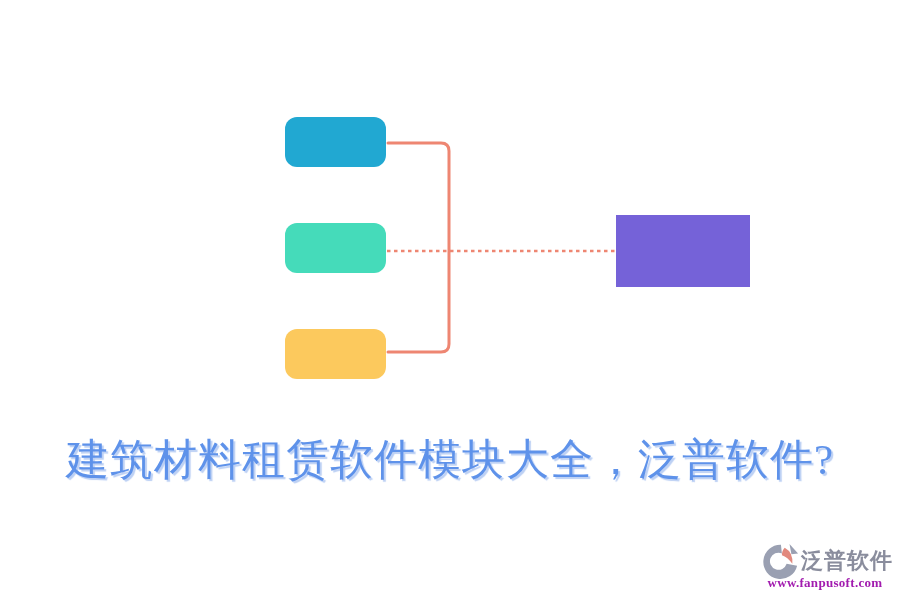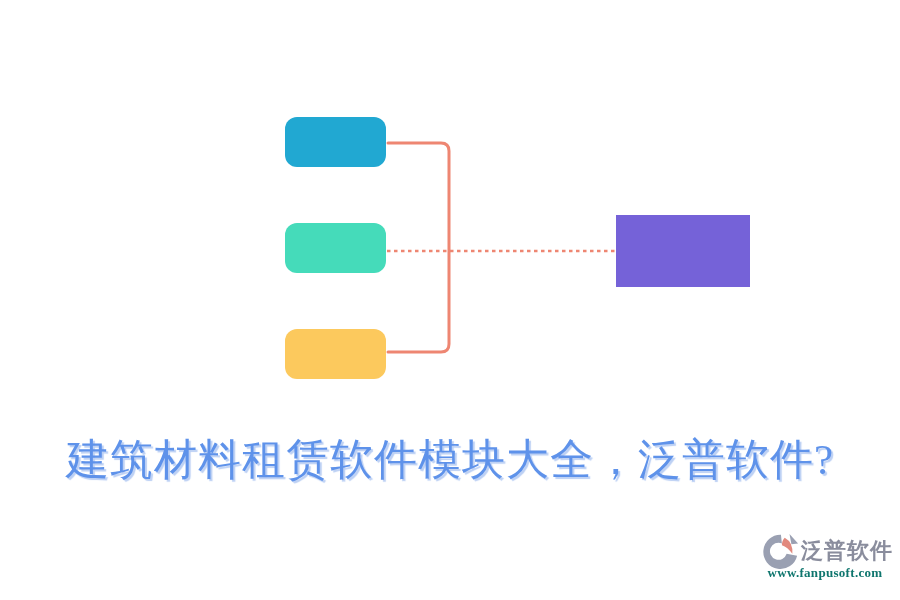--- a/index.html
+++ b/index.html
@@ -56,21 +56,21 @@
     font-family: "Liberation Serif", "DejaVu Serif", serif;
     font-size: 43px;
     font-weight: 400;
     letter-spacing: 1px;
     white-space: nowrap;
     text-shadow: 2px 2px 1px #bcd0f4;
   }
   .brand-logo {
     position: absolute;
     right: 11px;
-    bottom: 19px;
+    bottom: 9px;
     width: 128px;
     margin-left: 48px;
   }
   .brand-row {
     display: flex;
     align-items: center;
     gap: 2px;
   }
   .brand-icon { flex: 0 0 auto; }
   .brand-name {
@@ -110,16 +110,16 @@
 
   <div class="brand-logo">
     <div class="brand-row">
       <svg class="brand-icon" width="38" height="38" viewBox="0 0 40 40" aria-hidden="true">
         <path d="M21,3 A18,18 0 1,0 38,25 L27,23 A9,9 0 1,1 22,12 Z" style="fill: rgb(154, 160, 178);"></path>
         <path d="M25,6 Q34,11 33,23 Q28,16 22,14 Q22,9 25,6 Z" style="fill: rgb(226, 137, 126);"></path>
         <path d="M30,2 L39,12 L32,13 Z" style="fill: rgb(154, 160, 178);"></path>
       </svg>
       <span class="brand-name" style="color: rgb(138, 141, 157);">泛普软件</span>
     </div>
-    <div class="brand-url" style="color: #0f766e;">www.fanpusoft.com</div>
+    <div class="brand-url" style="color: #a21caf;">www.fanpusoft.com</div>
   </div>
 
 </div>
 
 </body></html>

